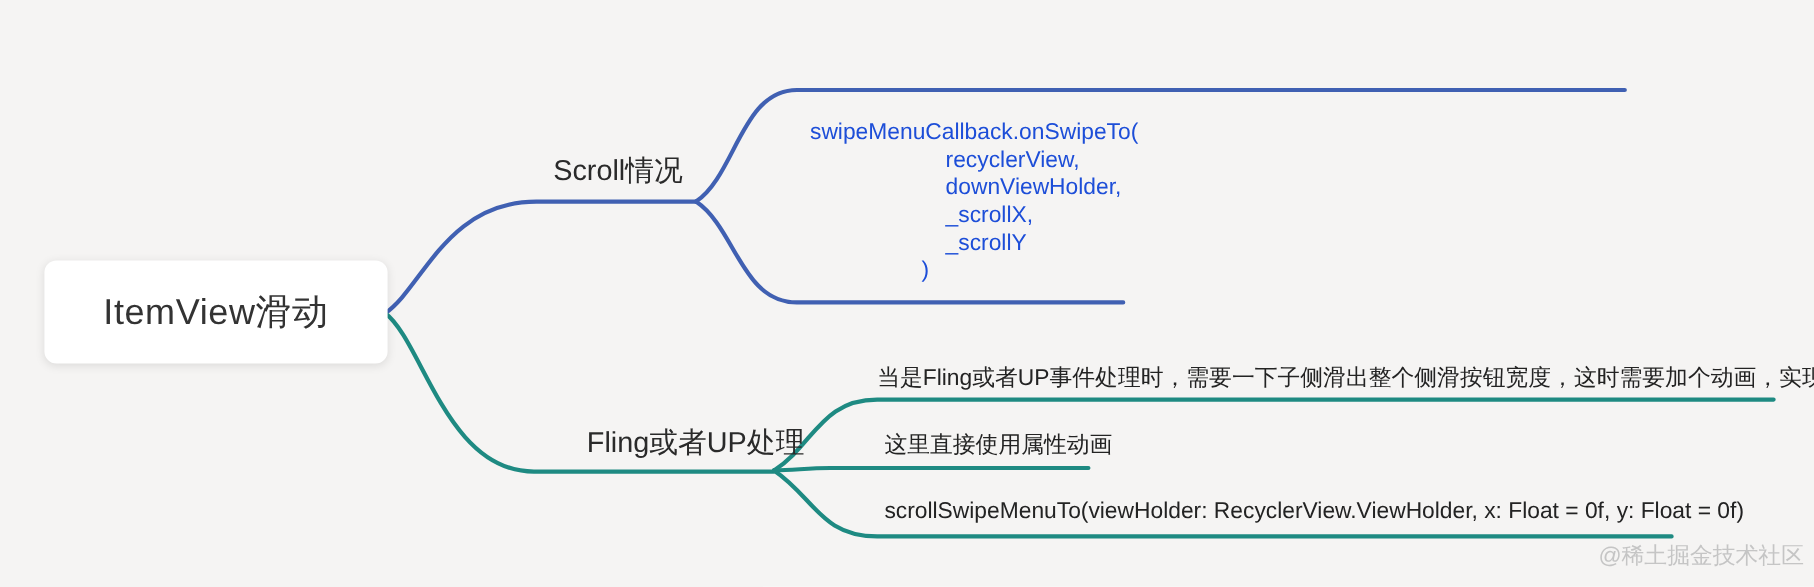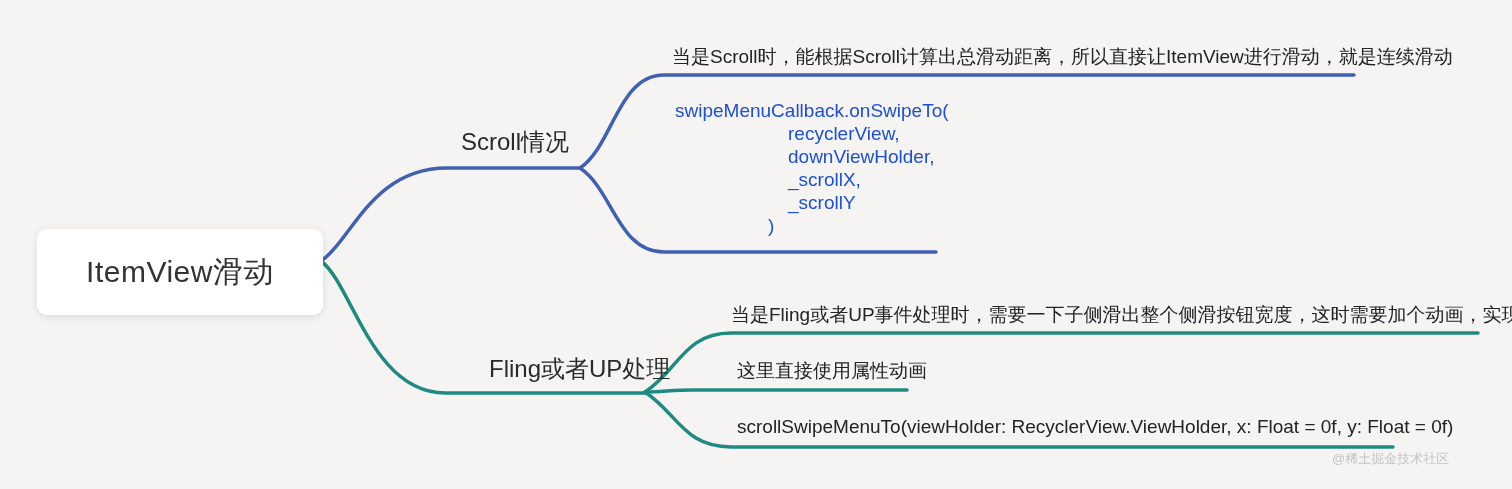--- a/index.html
+++ b/index.html
@@ -12,42 +12,42 @@
     overflow:hidden;
   }
   .wires{position:absolute;left:0;top:0;width:1512px;height:489px;}
   .wires path{fill:none;stroke-linecap:round;}
   .node-text{position:absolute;white-space:nowrap;}
 
   .root-node{
     position:absolute;left:37px;top:217px;width:286px;height:86px;
     background:#ffffff;border-radius:10px;
     box-shadow:0 2px 8px rgba(0,0,0,0.10);
-    display:flex;align-items:center;justify-content:center;margin-top:12px;
+    display:flex;align-items:center;justify-content:center;
   }
   .root-node .root-label{font-size:30px;font-weight:500;color:#333;letter-spacing:0.5px;}
 
   .branch-label{font-size:24px;color:#2a2a2a;}
   .label-scroll{left:461px;top:126px;text-align:center;}
   .label-fling{left:489px;top:353px;}
 
   .leaf{font-size:19px;color:#232323;}
   .leaf-scroll-1{left:672px;top:44px;}
   .leaf-fling-1{left:731px;top:302px;}
   .leaf-fling-2{left:737px;top:358px;text-align:right;}
   .leaf-fling-3{left:737px;top:416px;}
 
   .code-block{position:absolute;left:675px;top:99px;font-size:19px;color:#1d4ed8;line-height:23px;}
   .code-line{white-space:pre;}
   .code-line.ind-args{padding-left:113px;}
   .code-line.ind-close{padding-left:93px;}
 
   .watermark{
     position:absolute;left:1332px;top:450px;
-    font-size:13px;color:#c5c5c5;white-space:nowrap;
+    font-size:19px;color:#c5c5c5;white-space:nowrap;
   }
 </style>
 </head>
 <body>
 
 <div class="canvas">
 
   <svg class="wires" viewBox="0 0 1512 489" xmlns="http://www.w3.org/2000/svg">
 
     <g stroke="#4060b2" stroke-width="3.5">
@@ -63,21 +63,20 @@
       <path d="M 645 392 C 678 414, 684 447, 731 447 L 1393 447"></path>
     </g>
   </svg>
 
   <div class="root-node">
     <span class="root-label">ItemView滑动</span>
   </div>
 
   <div class="node-text branch-label label-scroll">Scroll情况</div>
 
-  <div class="node-text leaf leaf-scroll-1">当是Scroll时，能根据Scroll计算出总滑动距离，所以直接让ItemView进行滑动，就是连续滑动</div>
 
   <div class="code-block">
     <div class="code-line">swipeMenuCallback.onSwipeTo(</div>
     <div class="code-line ind-args">recyclerView,</div>
     <div class="code-line ind-args">downViewHolder,</div>
     <div class="code-line ind-args">_scrollX,</div>
     <div class="code-line ind-args">_scrollY</div>
     <div class="code-line ind-close">)</div>
   </div>
 

